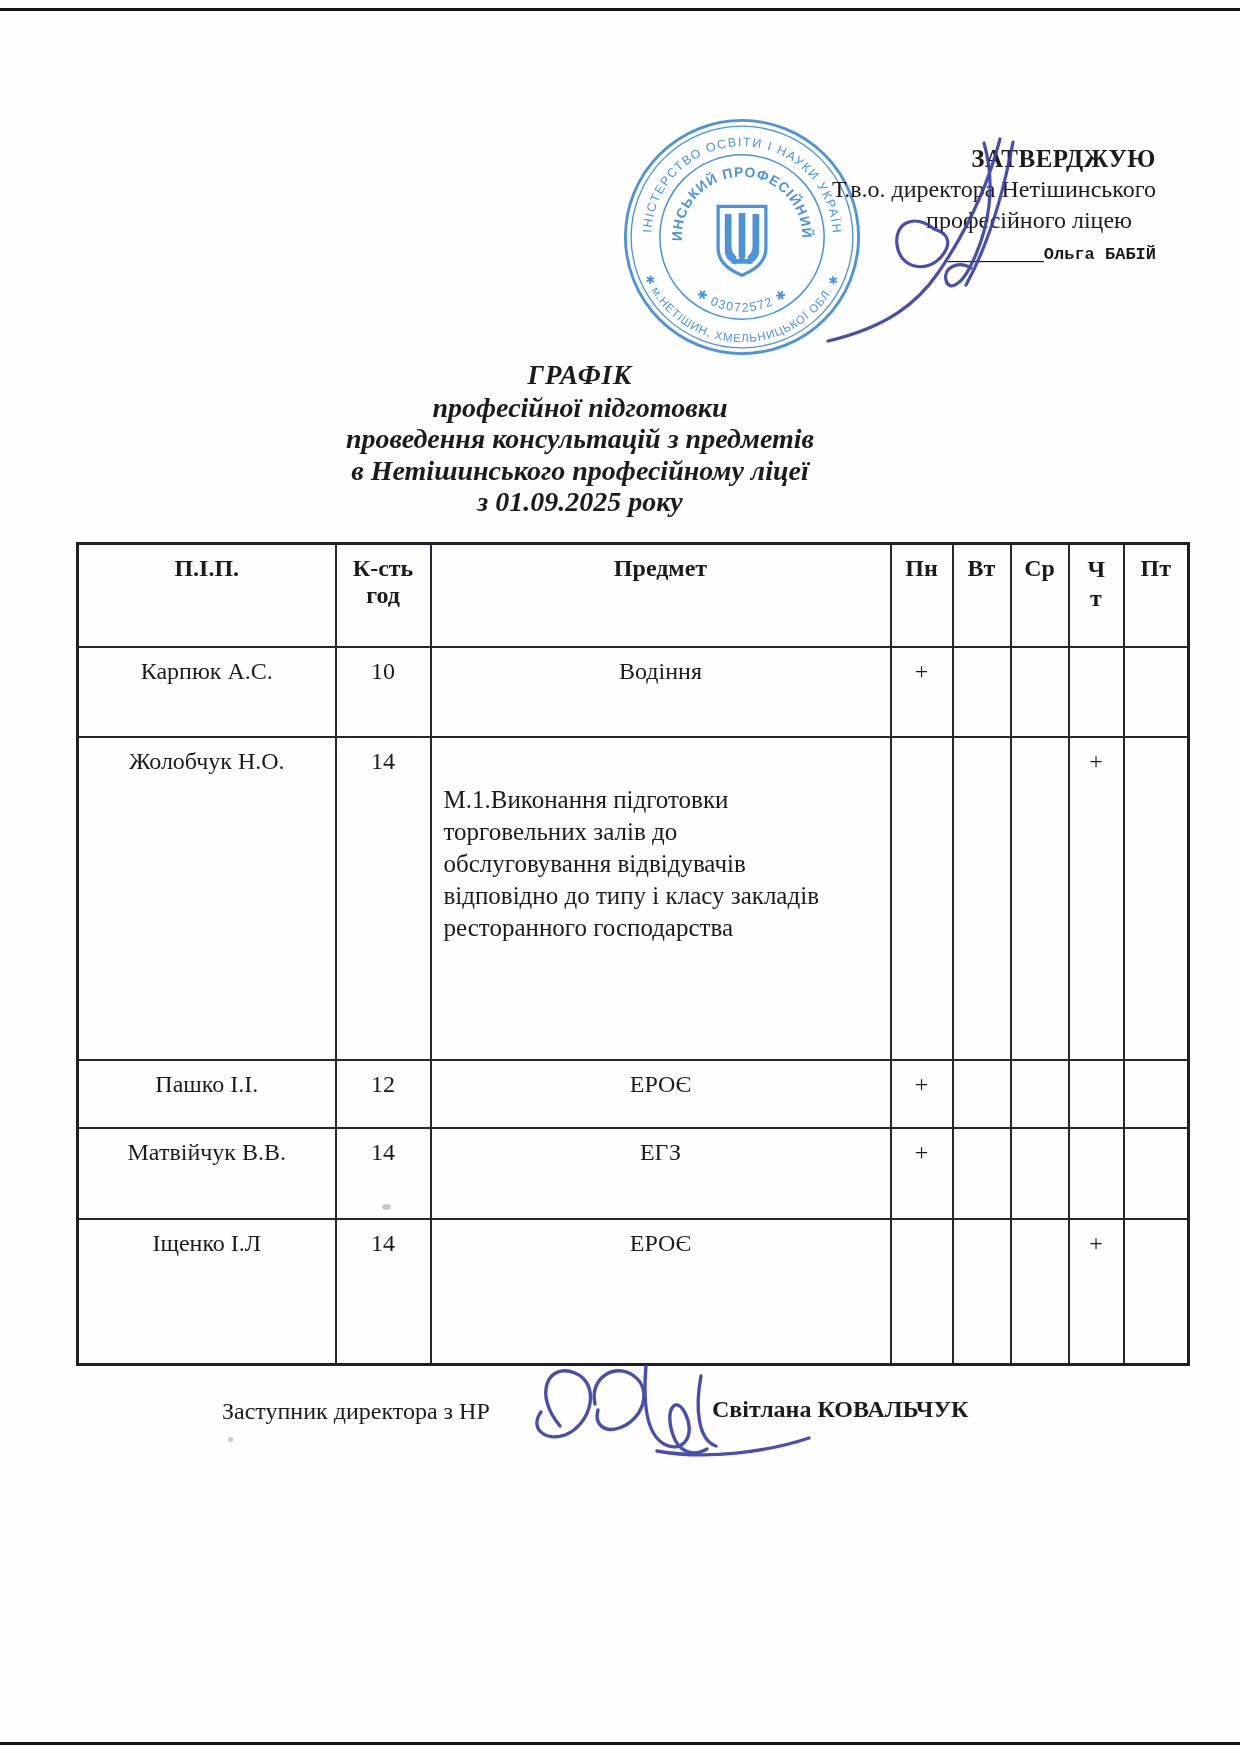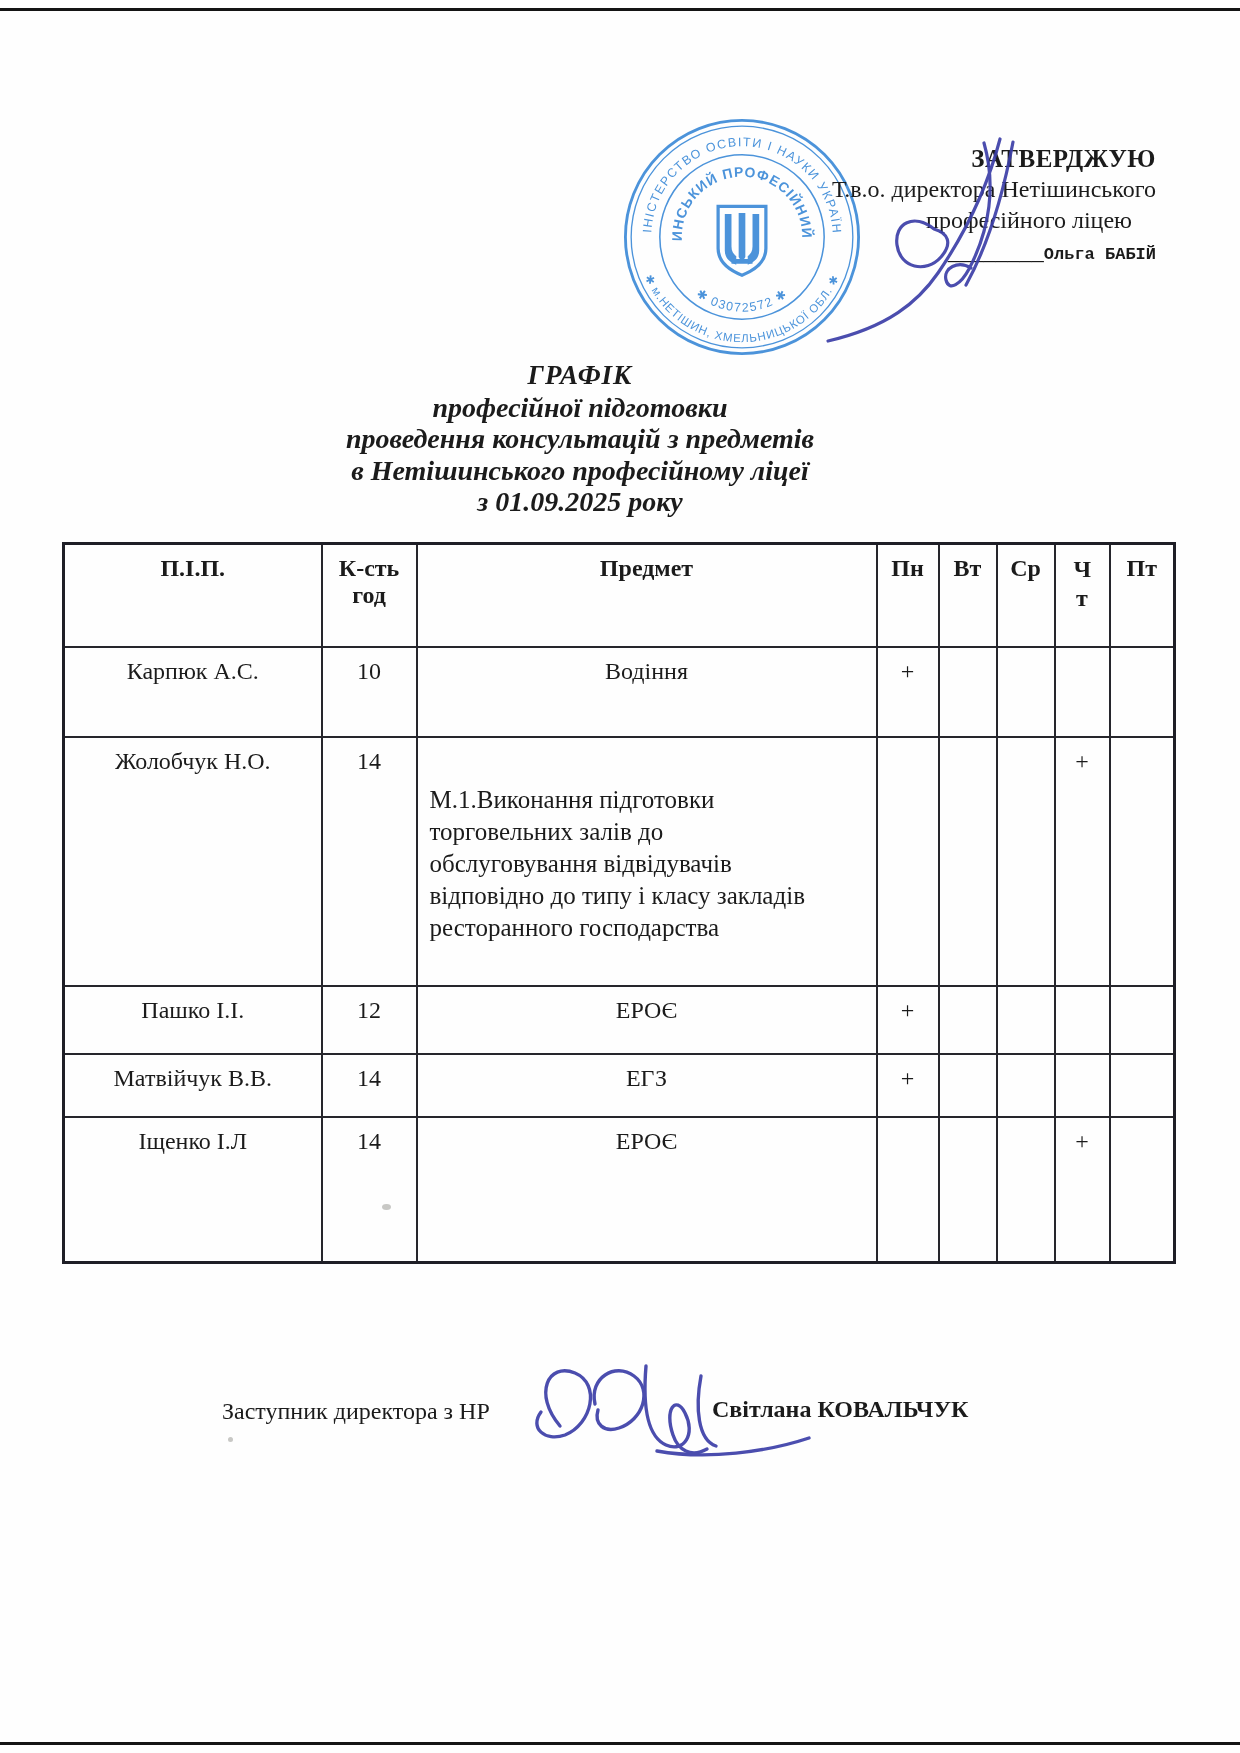--- a/index.html
+++ b/index.html
@@ -34,34 +34,34 @@
   
   .title-block{
     position:absolute;left:130px;top:360px;width:900px;
     text-align:center;font-weight:bold;font-style:italic;
     font-size:28px;line-height:31.5px;
   }
   .title-block .t1{font-size:27px;letter-spacing:1px;}
 
   
   table.sched{
-    position:absolute;left:62px;top:542px;
+    position:absolute;left:76px;top:542px;
     border-collapse:collapse;table-layout:fixed;
     width:1111px;font-size:24px;
   }
   table.sched td,table.sched th{
     border:2px solid #26262c;
     vertical-align:top;text-align:center;
     padding:10px 6px 4px 6px;
     font-weight:normal;
     overflow:hidden;
   }
   table.sched{border:3px solid #1e1e26;}
-  tr.rh{height:103px;} tr.r1{height:90px;} tr.r2{height:249px;}
-  tr.r3{height:68px;} tr.r4{height:63px;} tr.r5{height:146px;}
+  tr.rh{height:103px;} tr.r1{height:90px;} tr.r2{height:323px;}
+  tr.r3{height:68px;} tr.r4{height:91px;} tr.r5{height:146px;}
   table.sched th{font-weight:bold;}
   .subject-left{text-align:left !important;padding-left:12px !important;}
   .subject-left .subj-inner{display:inline-block;width:382px;font-size:25px;line-height:32px;text-align:left;margin-top:36px;}
   .day-narrow-inner{display:inline-block;width:17px;word-break:break-all;line-height:1.2;}
 
   
   .footer-label{position:absolute;left:222px;top:1398px;font-size:24px;}
   .footer-name{position:absolute;left:712px;top:1396px;font-size:24px;font-weight:bold;}
   .sig-deputy{position:absolute;left:515px;top:1348px;width:300px;height:135px;}
 

